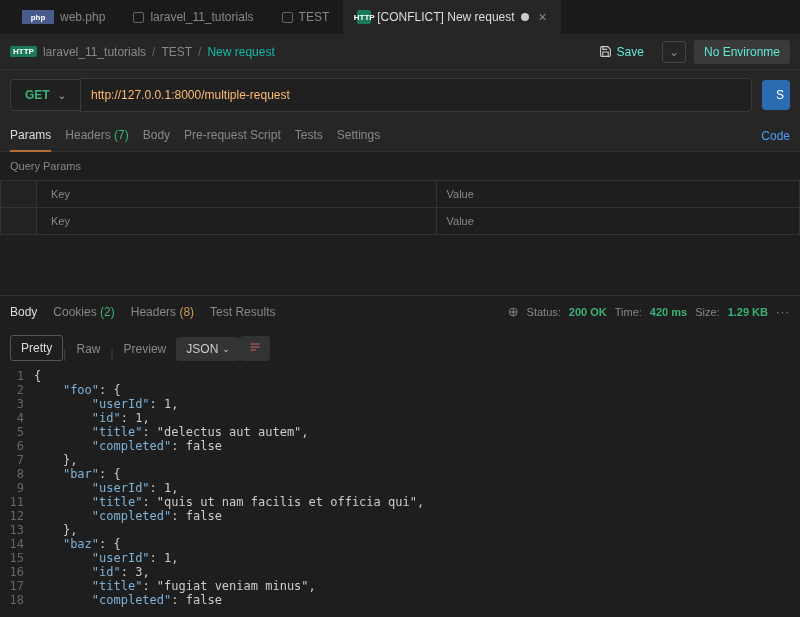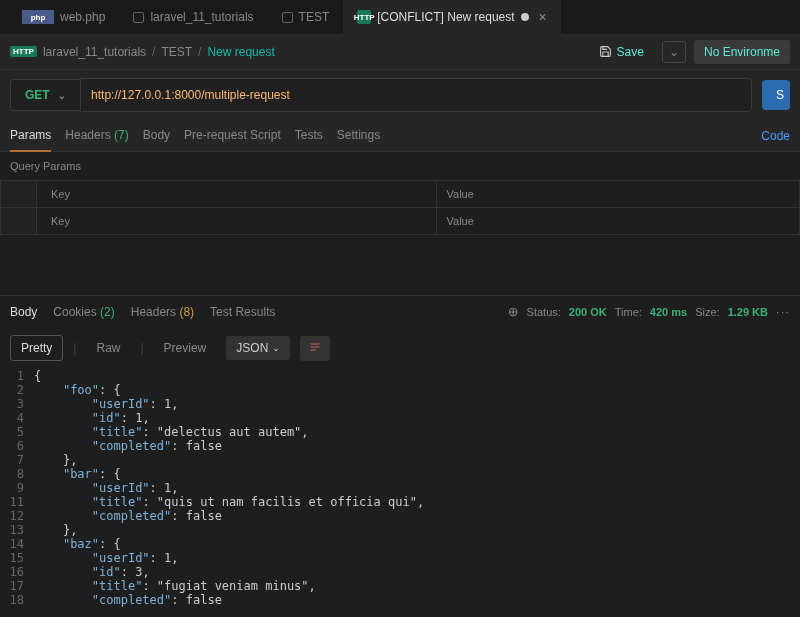--- a/index.html
+++ b/index.html
@@ -44,21 +44,21 @@
 .resp-bar { display: flex; align-items: center; justify-content: space-between; padding: 8px 10px; border-top: 1px solid #333; margin-top: 60px; background: #1e1e1e; }
 .resp-tabs { display: flex; gap: 16px; }
 .resp-tab { color: #888; cursor: pointer; }
 .resp-tab.active { color: #ddd; }
 .resp-tab .cnt { color: #3ab176; }
 .resp-tab .cnt-o { color: #d19a4e; }
 .resp-status { display: flex; align-items: center; gap: 8px; color: #888; font-size: 11px; }
 .resp-status .green { color: #3ab176; font-weight: bold; }
 .resp-status .globe { font-size: 13px; }
 
-.view-row { display: flex; align-items: center; gap: 10px; padding: 8px 10px; background: #1e1e1e; }
+.view-row { display: flex; align-items: flex-end; gap: 0; padding: 8px 10px; background: #1e1e1e; }
 .view-btn { padding: 5px 10px; color: #888; cursor: pointer; border-radius: 3px; }
 .view-btn.active { border: 1px solid #555; color: #ddd; }
 .format-select { background: #333; padding: 5px 10px; border-radius: 3px; color: #ccc; display: flex; align-items: center; gap: 4px; }
 .wrap-btn { background: #333; padding: 5px 8px; border-radius: 3px; color: #c66; }
 .vdiv { color: #444; }
 
 .code-area { font-family: "SF Mono", Monaco, Consolas, monospace; font-size: 12px; padding-left: 0; background: #1e1e1e; }
 .code-line { display: flex; }
 .line-num { width: 34px; text-align: right; padding-right: 10px; color: #666; user-select: none; }
 .line-content { white-space: pre; color: #ccc; }

